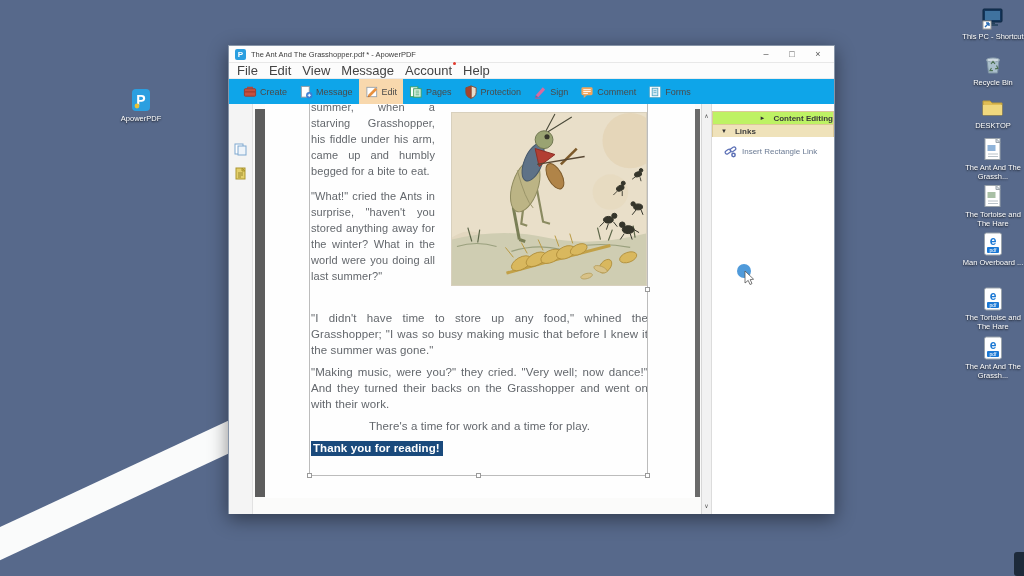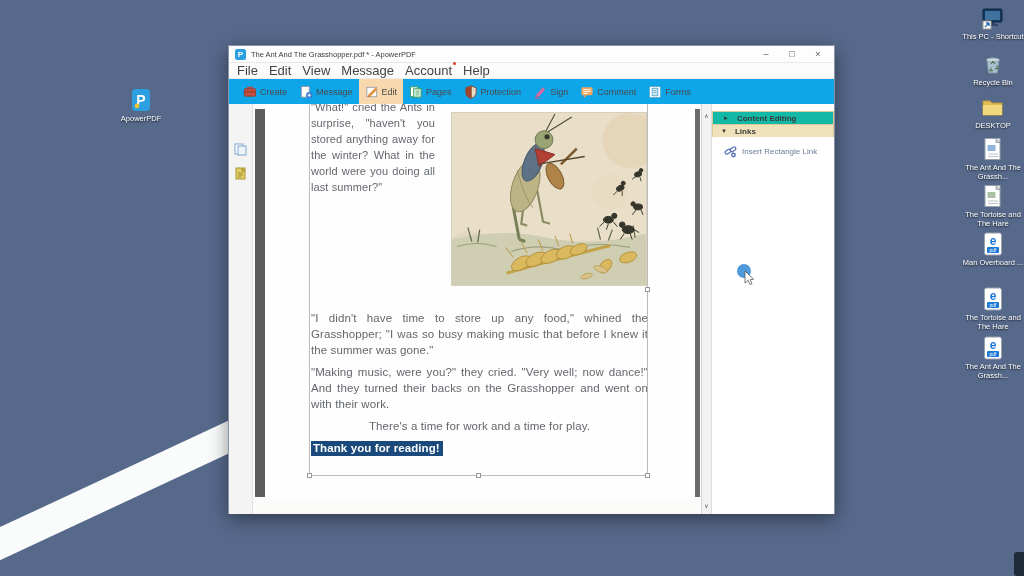--- a/index.html
+++ b/index.html
@@ -70,21 +70,21 @@
   .vscroll { position:absolute; left:472px; top:0; width:10px; height:100%; background:#f2f2f2;
              border-left:1px solid #d7d7d7; }
   .vscroll .arr { position:absolute; left:0; width:100%; text-align:center; font-size:6px; color:#555; }
 
   .rpanel { position:absolute; left:482px; top:0; width:123px; height:100%; background:#fff; border-left:1px solid #dcdcdc; }
   .prow { display:flex; align-items:center; height:13px; border:1px solid #dcc998; border-bottom:none;
           padding-left:10px; gap:8px; }
   .prow:last-of-type { border-bottom:1px solid #dcc998; }
   .prow .tri { font-size:6px; color:#333; }
   .prow .pl { font-size:8px; font-weight:bold; color:#3a3a3a; }
-  .prow.c1 { background:#14b8a6; }
+  .prow.c1 { background:#bef264;justify-content:flex-end; }
   .prow.c2 { background:#efe2ba;padding-left:8px; }
   .ptool { display:flex; align-items:center; gap:5px; margin:8px 0 0 12px; }
   .ptool svg { width:13px; height:13px; }
   .ptool .pt { font-size:8px; color:#6b7b94; }
 
   
   .cursor { position:absolute; left:735px; top:263px; width:22px; height:24px; z-index:10; pointer-events:none; }
 </style>
 </head>
 <body>
@@ -305,20 +305,21 @@
         </div>
       </div>
 
       <div class="viewer">
         <div class="edge-l"></div>
         <div class="edge-r"></div>
 
         <div class="page">
 
           <div class="doc-col">
+            <p>summer, when a starving Grasshopper, his fiddle under his arm, came up and humbly begged for a bite to eat.</p>
             <p>"What!" cried the Ants in surprise, "haven't you stored anything away for the winter? What in the world were you doing all last summer?"</p>
           </div>
 
           <div class="doc-img">
             <svg viewBox="0 0 196 174" width="194" height="172" preserveAspectRatio="none">
               <rect width="196" height="174" fill="#e9dfc9"></rect>
               <circle cx="180" cy="28" r="28" fill="#e3d2b2" opacity=".7"></circle>
               <circle cx="160" cy="80" r="18" fill="#e6d8bc" opacity=".6"></circle>
               <circle cx="18" cy="150" r="30" fill="#ded3bb" opacity=".7"></circle>
               <path d="M0,128 Q50,116 95,126 T196,122 L196,174 L0,174 Z" fill="#cfcdb2"></path>

